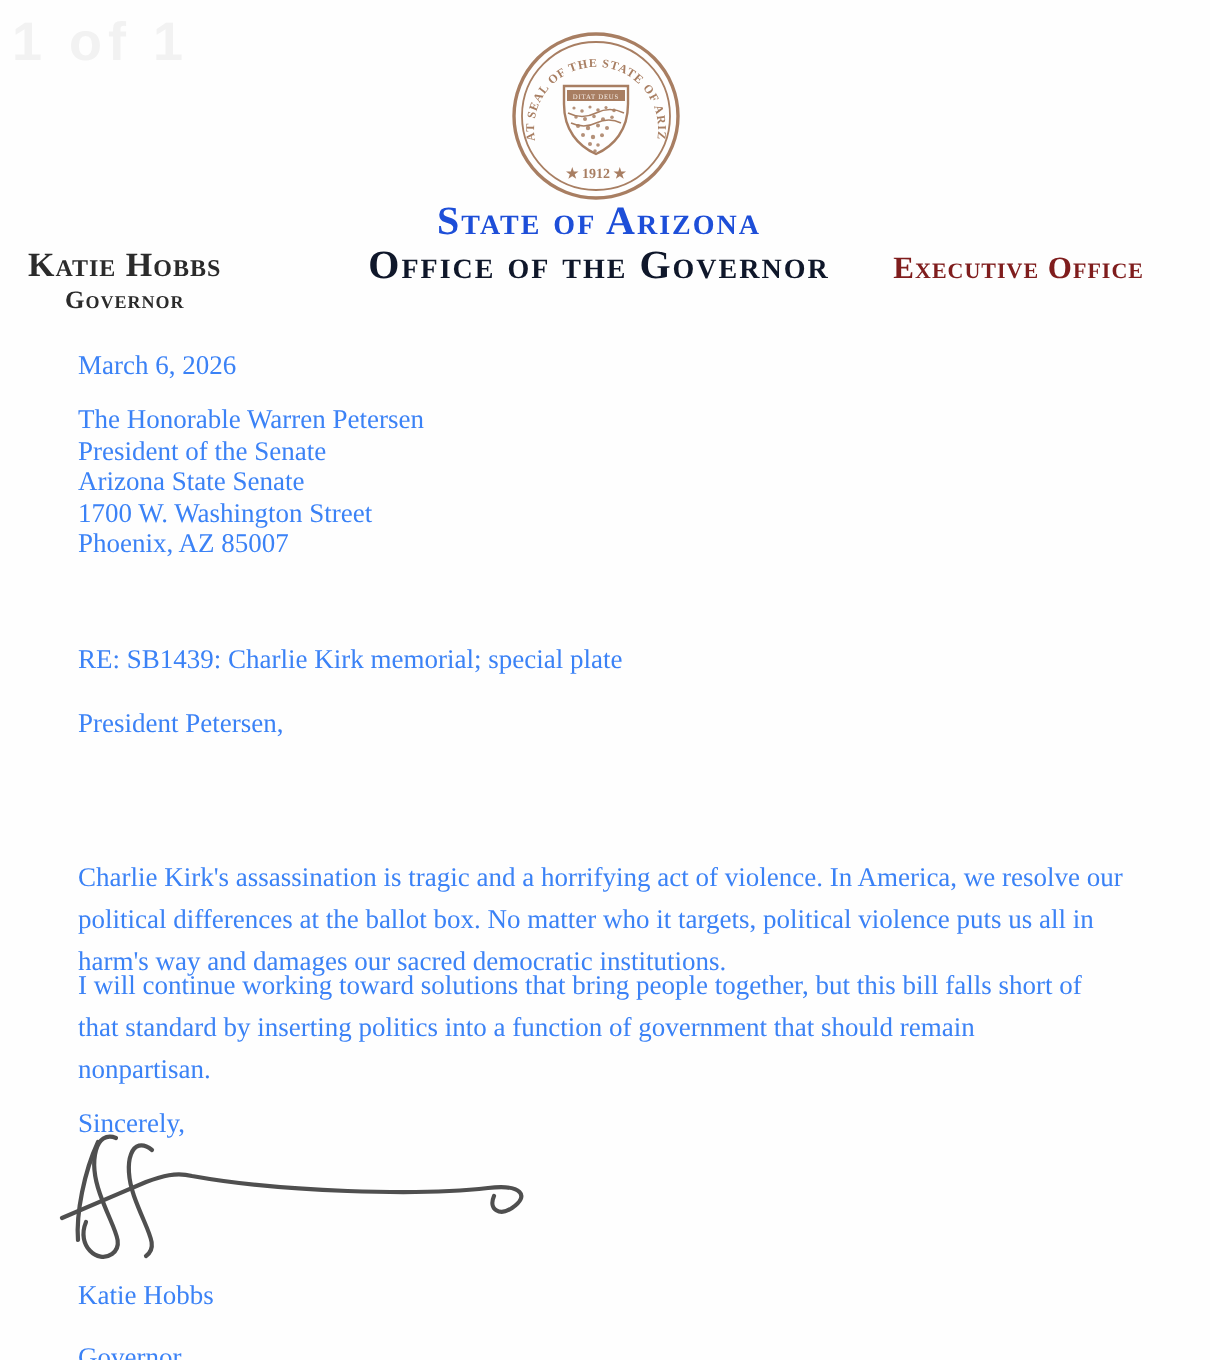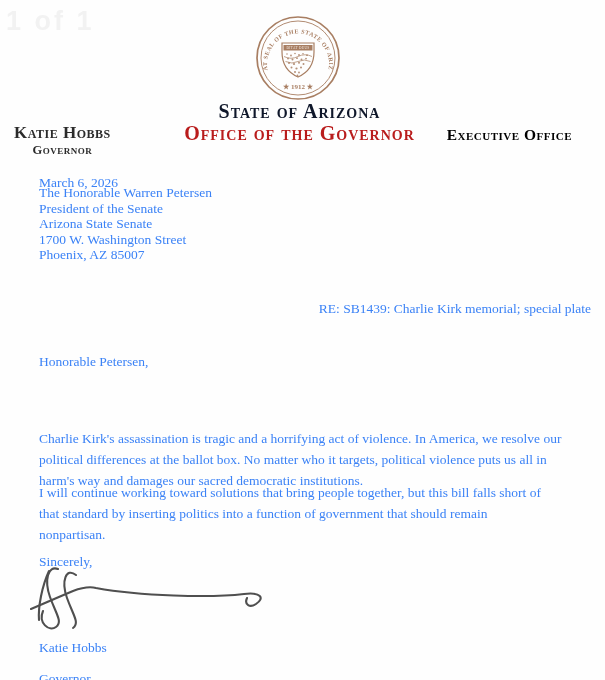--- a/index.html
+++ b/index.html
@@ -13,44 +13,44 @@
   }
   .watermark{
     position:absolute;top:6px;left:6px;
     font-family:"Liberation Sans", sans-serif;
     font-weight:bold;font-size:27px;letter-spacing:3px;
     color:#f2f2f2;
   }
   .seal{position:absolute;left:254px;top:14px;width:88px;height:88px;}
   .state-line{
     position:absolute;left:0;right:6px;top:100px;text-align:center;
-    font-variant:small-caps;font-weight:600;font-size:20px;letter-spacing:1px;color:#0f172a;
+    font-variant:small-caps;font-weight:600;font-size:20px;letter-spacing:1px;color:#1d4ed8;
   }
   .office-line{
     position:absolute;left:0;right:6px;top:122px;text-align:center;
-    font-variant:small-caps;font-weight:600;font-size:20px;letter-spacing:1px;color:#b91c1c;
+    font-variant:small-caps;font-weight:600;font-size:20px;letter-spacing:1px;color:#0f172a;
   }
   .gov-block{
     position:absolute;left:14px;top:123px;text-align:center;
   }
   .gov-name{font-variant:small-caps;font-weight:600;font-size:17px;letter-spacing:0.5px;color:#2b2b2b;}
   .gov-title{font-variant:small-caps;font-weight:600;font-size:12.5px;letter-spacing:0.5px;color:#2b2b2b;margin-top:0px;}
   .exec-office{
     position:absolute;right:33px;top:126px;
-    font-variant:small-caps;font-weight:600;font-size:15.5px;letter-spacing:0.5px;color:#000000;
+    font-variant:small-caps;font-weight:600;font-size:15.5px;letter-spacing:0.5px;color:#7f1d1d;
   }
   .txt{
     position:absolute;left:39px;width:552px;
     font-size:13.5px;line-height:21px;
     white-space:pre-line;color:#3b82f6;
   }
   .tight{line-height:15.5px;}
   .date-line{top:172px;}
-  .recipient{top:185px;}
-  .re-line{top:298px;text-align:right;}
+  .recipient{top:202px;}
+  .re-line{top:319px;}
   .salutation{top:351px;}
   .para1{top:381px;}
   .para2{top:428px;}
   .para3{top:482px;}
   .closing{top:551px;}
   .signature{position:absolute;left:28px;top:564px;width:252px;height:66px;}
   .signer{top:624px;}
 </style>
 </head>
 <body>
@@ -116,21 +116,21 @@
   <div class="txt date-line">March 6, 2026</div>
 
   <div class="txt tight recipient">The Honorable Warren Petersen
 President of the Senate
 Arizona State Senate
 1700 W. Washington Street
 Phoenix, AZ 85007</div>
 
   <div class="txt re-line">RE: SB1439: Charlie Kirk memorial; special plate</div>
 
-  <div class="txt salutation">Honorable Petersen,</div>
+  <div class="txt salutation">President Petersen,</div>
 
   <div class="txt para2">Charlie Kirk's assassination is tragic and a horrifying act of violence. In America, we resolve our
 political differences at the ballot box. No matter who it targets, political violence puts us all in
 harm's way and damages our sacred democratic institutions.</div>
   <div class="txt closing">Sincerely,</div>
 
   <div class="txt para3">I will continue working toward solutions that bring people together, but this bill falls short of
 that standard by inserting politics into a function of government that should remain
 nonpartisan.</div>
 

